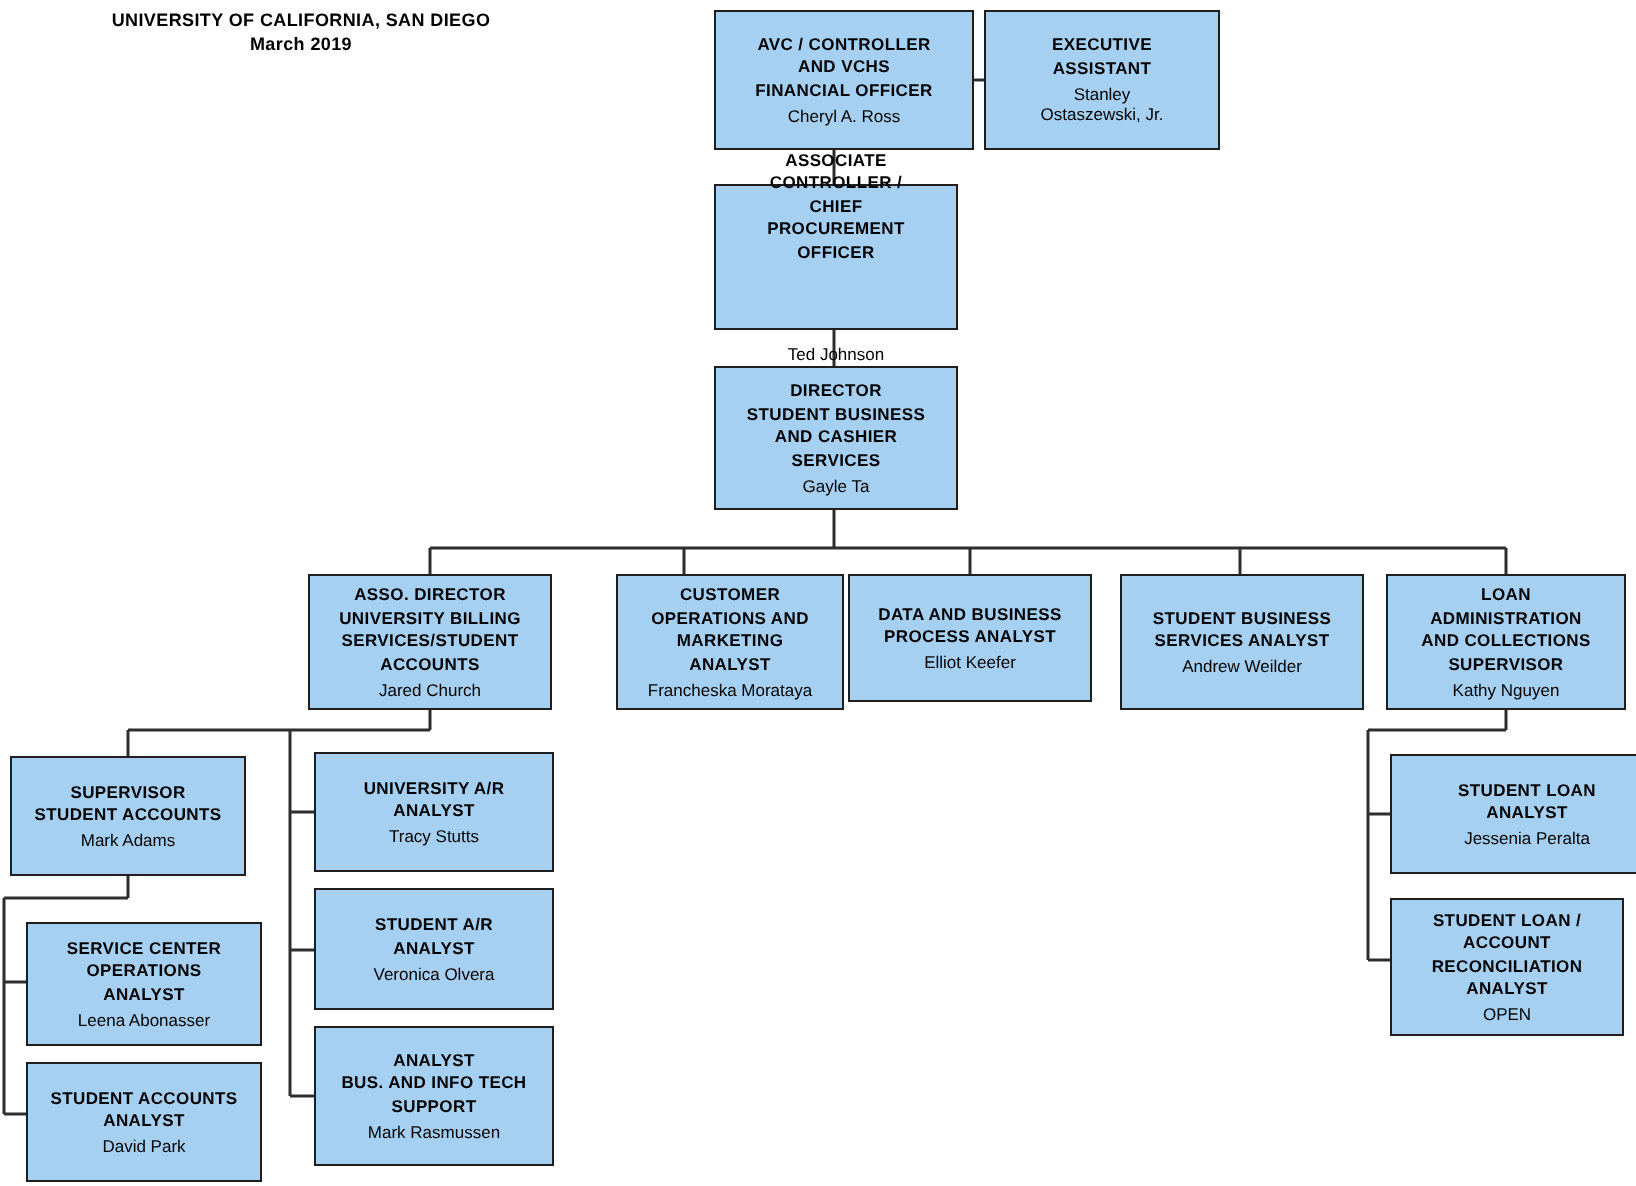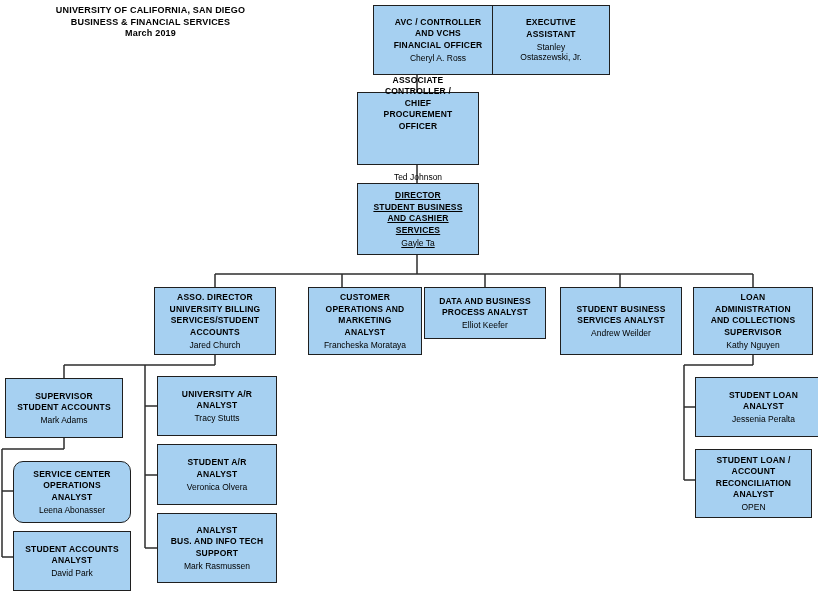--- a/index.html
+++ b/index.html
@@ -19,34 +19,34 @@
     background:var(--box-fill,#A6D0F1);
     border:1.5px solid var(--box-border,#1f1f1f);
     display:flex; flex-direction:column; justify-content:center; align-items:center;
     text-align:center; padding:2px 1px;
   }
   .box .t { font-weight:bold; font-size:8.5px; line-height:11.5px; letter-spacing:0.2px; }
   .box .t div { white-space:nowrap; }
   .box .n { font-size:8.5px; line-height:10.5px; margin-top:1.5px; }
   .box .n div { white-space:nowrap; }
   
-  #b-avc        { left:357px; top:5px;   width:130px; height:70px;margin-left:16px; }
+  #b-avc        { left:357px; top:5px;   width:130px; height:70px; }
   #b-exec       { left:492px; top:5px;   width:118px; height:70px; }
   #b-assoc      { left:357px; top:92px;  width:122px; height:73px;gap:38px; }
-  #b-director   { left:357px; top:183px; width:122px; height:72px;text-decoration:underline; }
+  #b-director   { left:357px; top:183px; width:122px; height:72px; }
   #b-asso-dir   { left:154px; top:287px; width:122px; height:68px; }
   #b-customer   { left:286px; top:287px; width:114px; height:68px;margin-left:22px; }
-  #b-data       { left:424px; top:287px; width:122px; height:52px; }
+  #b-data       { left:424px; top:287px; width:122px; height:64px; }
   #b-sbs        { left:560px; top:287px; width:122px; height:68px; }
   #b-loan-sup   { left:693px; top:287px; width:120px; height:68px; }
   #b-sup-sa     { left:5px;   top:378px; width:118px; height:60px; }
   #b-univ-ar    { left:157px; top:376px; width:120px; height:60px; }
   #b-student-ar { left:157px; top:444px; width:120px; height:61px; }
   #b-infotech   { left:157px; top:513px; width:120px; height:70px; }
-  #b-svc-ctr    { left:13px;  top:461px; width:118px; height:62px;border-radius:10px; }
+  #b-svc-ctr    { left:13px;  top:461px; width:118px; height:62px; }
   #b-stu-acct   { left:13px;  top:531px; width:118px; height:60px; }
   #b-stu-loan   { left:695px; top:377px; width:137px; height:60px; }
   #b-loan-recon { left:695px; top:449px; width:117px; height:69px; }
 </style>
 </head>
 <body>
 
 <div class="stage">
 
   <svg class="connectors" width="818" height="593">
@@ -57,21 +57,20 @@
          M215 274 H753
          M215 274 V287 M342 274 V287 M485 274 V287 M620 274 V287 M753 274 V287
          M215 355 V365 M64 365 H215 M64 365 V378
          M145 365 V548 M145 406 H157 M145 475 H157 M145 548 H157
          M64 438 V449 M2 449 H64 M2 449 V557 M2 491 H13 M2 557 H13
          M753 355 V365 M684 365 H753 M684 365 V480 M684 407 H695 M684 480 H695"></path>
   </svg>
 
   <div class="header">
     <div>UNIVERSITY OF CALIFORNIA, SAN DIEGO</div>
-    <div>BUSINESS &amp; FINANCIAL SERVICES</div>
     <div>March 2019</div>
   </div>
 
   <div class="box" id="b-avc">
     <div class="t">
       <div>AVC / CONTROLLER</div>
       <div>AND VCHS</div>
       <div>FINANCIAL OFFICER</div>
     </div>
     <div class="n">

